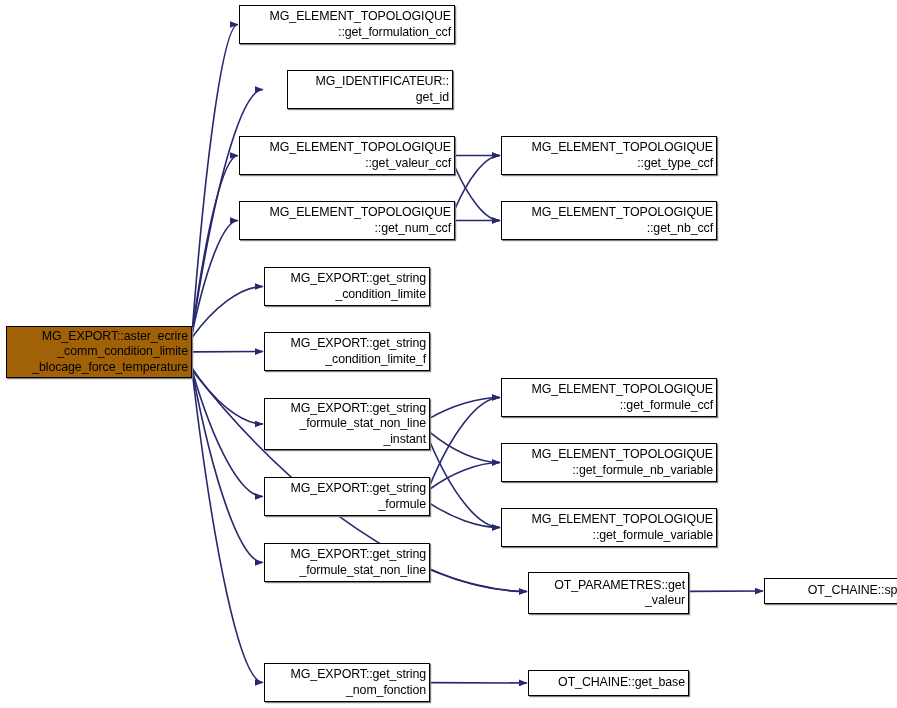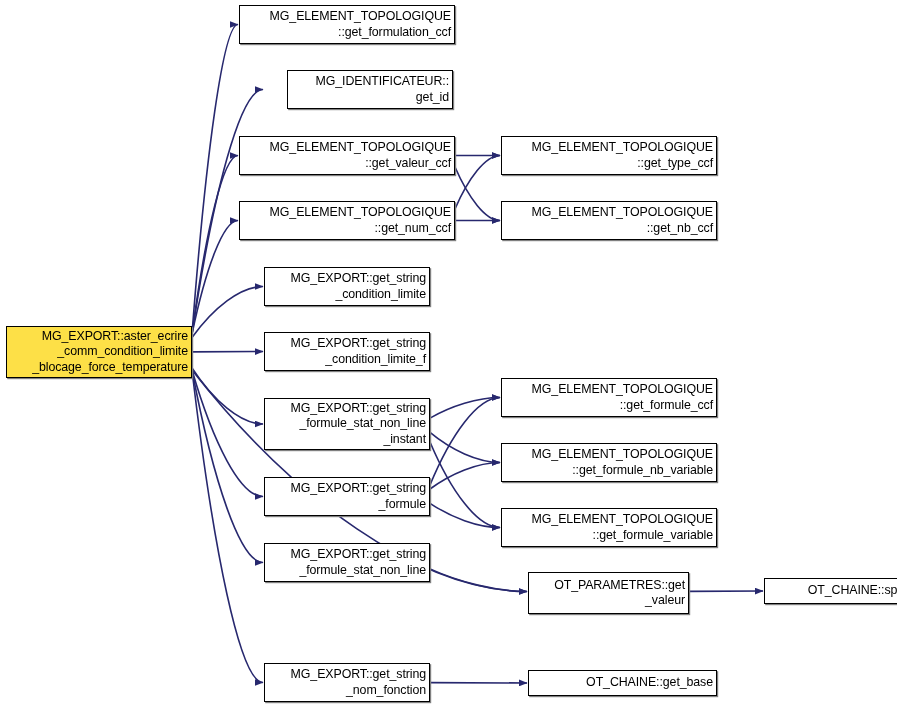--- a/index.html
+++ b/index.html
@@ -35,21 +35,21 @@
     text-align: right;
     color: #000000;
     font-size: 12.4px;
     line-height: 15.5px;
     letter-spacing: -0.1px;
     white-space: pre-line;
     box-shadow: 1.2px 1.2px 0 0 #808080;
     z-index: 2;
   }
   .node.highlight {
-    background: #fde047;
+    background: #a16207;
     border: 1px solid #000000;
   }
   .node-label {
     display: block;
     width: 100%;
     padding: 0 3px;
     box-sizing: border-box;
   }
 </style>
 </head>
@@ -122,16 +122,16 @@
 _nom_fonction</span></div>
       <div class="node" style="left: 501px; top: 378px; width: 216px; height: 39px;"><span class="node-label">MG_ELEMENT_TOPOLOGIQUE
 ::get_formule_ccf</span></div>
       <div class="node" style="left: 501px; top: 443px; width: 216px; height: 39px;"><span class="node-label">MG_ELEMENT_TOPOLOGIQUE
 ::get_formule_nb_variable</span></div>
       <div class="node" style="left: 501px; top: 508px; width: 216px; height: 39px;"><span class="node-label">MG_ELEMENT_TOPOLOGIQUE
 ::get_formule_variable</span></div>
       <div class="node" style="left: 528px; top: 572px; width: 161px; height: 42px;"><span class="node-label">OT_PARAMETRES::get
 _valeur</span></div>
       <div class="node" style="left: 764px; top: 578px; width: 146px; height: 26px;"><span class="node-label">OT_CHAINE::split</span></div>
-      <div class="node" style="left: 528px; top: 670px; width: 189px; height: 26px;"><span class="node-label">OT_CHAINE::get_base</span></div>
+      <div class="node" style="left: 528px; top: 670px; width: 161px; height: 26px;"><span class="node-label">OT_CHAINE::get_base</span></div>
     </div>
 
 </div>
 
 </body></html>

